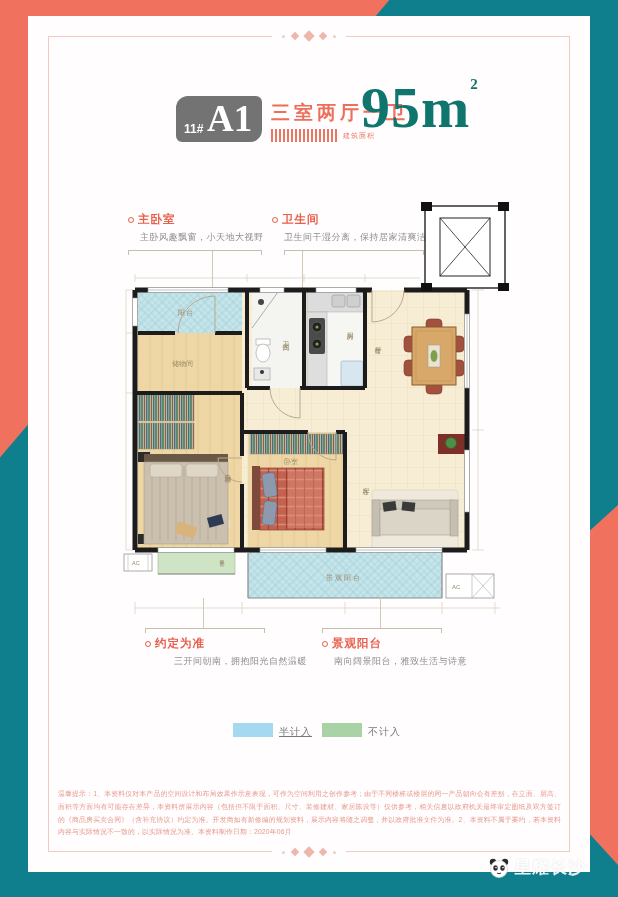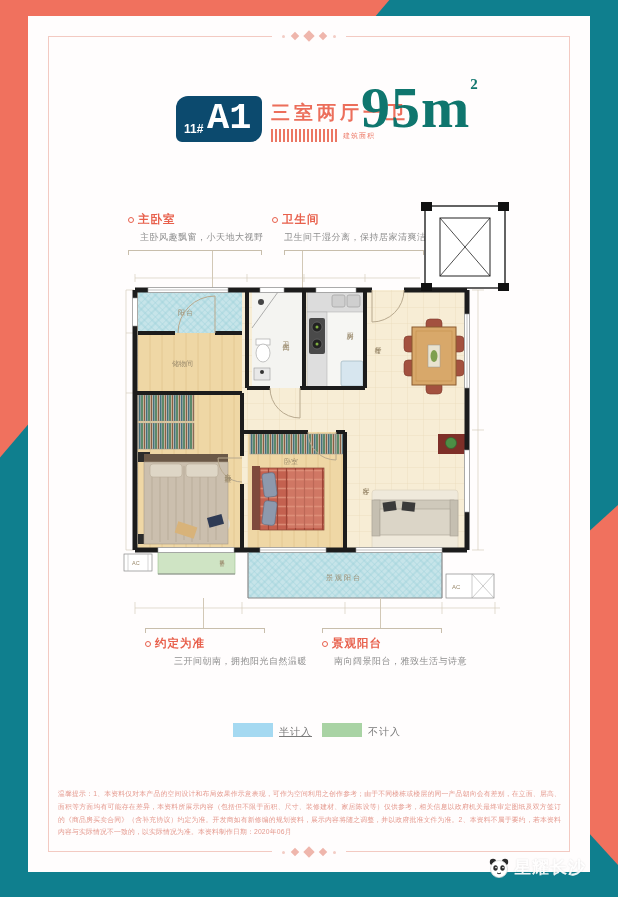--- a/index.html
+++ b/index.html
@@ -14,24 +14,24 @@
     border:1px solid #f3cac2; }
   .orn { position:absolute; left:50%; transform:translateX(-50%); background:#fffdfd;
     padding:0 10px; height:16px; display:flex; align-items:center; gap:7px; }
   .orn-top { top:12px; } .orn-bot { top:828px; }
   .dmd { width:6px; height:6px; background:#efb6ac; transform:rotate(45deg); }
   .dmd.big { width:8px; height:8px; }
   .dot { width:3px; height:3px; border-radius:50%; background:#f3cdc5; }
 
   
   .badge { position:absolute; left:148px; top:80px; width:86px; height:46px;
-    background:#0c4a6e; border-radius:12px 6px 12px 6px; color:#fff; }
+    background:#737373; border-radius:12px 6px 12px 6px; color:#fff; }
   .badge .no { position:absolute; left:8px; bottom:6px; font-size:12px; font-weight:bold; }
   .badge .unit { position:absolute; left:31px; top:1px; font-size:37px; font-weight:bold;
-    font-family:Liberation Mono, monospace; }
+    font-family:Liberation Serif, serif; }
   .layout-text { position:absolute; left:243px; top:84px; font-size:19px; color:#ec6e5b;
     font-weight:600; letter-spacing:4px;text-align:right; }
   .area-label-row { position:absolute; left:243px; top:113px; display:flex; align-items:center; gap:6px; }
   .barcode { width:66px; height:13px;
     background:repeating-linear-gradient(90deg,#ec7663 0 2px,transparent 2px 4px); }
   .area-label { font-size:7px; color:#ec7663; letter-spacing:1px; }
   .area { position:absolute; left:333px; top:60px; color:#0f766e;
     font-family:"Liberation Serif","DejaVu Serif",serif; font-weight:600; font-size:58px;
     line-height:1.1; letter-spacing:1px; }
   .area sup { font-size:15px; vertical-align:38px; font-weight:bold; }

